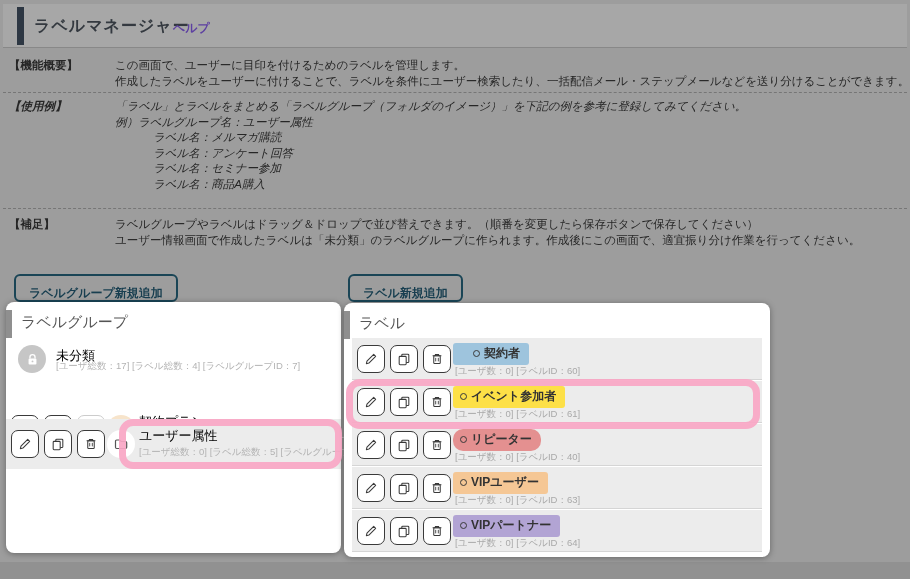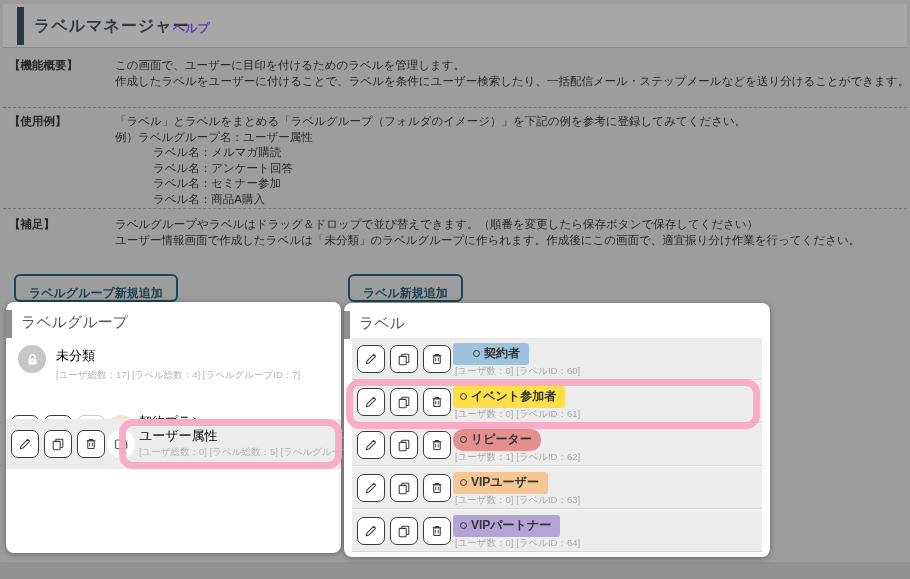--- a/index.html
+++ b/index.html
@@ -18,21 +18,21 @@
   .title-accent { position:absolute; left:14px; top:3px; width:7px; height:38px; background:#3e4e61; }
   .page-title { position:absolute; left:31px; top:12px; font-size:16px; font-weight:bold; color:#49525c; letter-spacing:1px; }
   .help-link { position:absolute; left:170px; top:16px; font-size:12px; font-weight:bold; color:#8b5cf6; text-decoration:none; cursor:pointer; }
 
   
   .section { position:absolute; left:3px; width:904px; display:flex; font-size:11.5px; line-height:15.5px; }
   .sec-label { width:112px; padding-left:6px; font-weight:bold; color:#333; flex:none; }
   .sec-body div { white-space:nowrap; }
   .indent1 { padding-left:38px; }
   #sec-overview { top:58px; }
-  #sec-usage { top:107px; padding-top:6px; border-top:1px dashed #b2b2b2; }
+  #sec-usage { top:92px; padding-top:6px; border-top:1px dashed #b2b2b2;font-style:italic; }
   #sec-note { top:208px; padding-top:8px; border-top:1px dashed #b2b2b2; }
 
   
   .btn-add {
     position:absolute; top:274px; height:28px; padding:9px 13px;
     background:transparent; border:2px solid #20647f; border-radius:6px;
     color:#1d5a75; font-size:12px; font-weight:bold; cursor:pointer;
     font-family:inherit;
   }
   #btn-add-group { left:14px; }
@@ -58,21 +58,21 @@
   .act-btn svg { display:block; }
   .avatar { position:absolute; width:28px; height:28px; border-radius:50%; display:flex; align-items:center; justify-content:center; }
   .g-title { position:absolute; font-size:13px; color:#000000; }
   .g-meta { position:absolute; font-size:9.5px; color:#b3b3b3; white-space:nowrap; }
 
   
   .g-row { position:absolute; left:0; width:335px; }
   #g-row-0 { top:41px; height:38px; }
   #g-row-0 .avatar { left:12px; top:2px; background:#c6c6c6; }
   #g-row-0 .g-title { left:50px; top:4px; }
-  #g-row-0 .g-meta { left:50px; top:26px; }
+  #g-row-0 .g-meta { left:50px; top:17px; }
   #g-row-1 { top:79px; height:38px;margin-top:29px; }
   #g-row-2 { top:117px; height:50px; background:#ececec;padding-left:28px; }
   .g-row .b1 { left:5px; }
   .g-row .b2 { left:38px; }
   .g-row .b3 { left:71px; }
   #g-row-1 .act-btn { top:5px; }
   #g-row-2 .act-btn { top:11px; }
   #g-row-1 .avatar { left:101px; top:5px; background:#f7e4cb; color:#c49a6c; }
   #g-row-2 .avatar { left:101px; top:11px; background:#ffffff; color:#555; }
   #g-row-1 .g-title { left:133px; top:3px; }
@@ -292,21 +292,21 @@
           <svg width="14" height="14" viewBox="0 0 16 16">
             <path d="M3 4.2h10M6.2 4.2V2.8h3.6v1.4" fill="none" stroke="currentColor" stroke-width="1.2"></path>
             <rect x="4.3" y="4.2" width="7.4" height="9" rx="1" fill="none" stroke="currentColor" stroke-width="1.2"></rect>
             <path d="M6.5 6.7v4M9.5 6.7v4" stroke="currentColor" stroke-width="1"></path>
           </svg>
         </button>
       <span class="badge" style="background: rgb(228, 144, 144); border-radius: 10px;">
           <span class="ring"></span>
           <span>リピーター</span>
         </span>
-      <div class="l-meta">[ユーザ数：1]  [ラベルID：62]</div>
+      <div class="l-meta">[ユーザ数：0]  [ラベルID：40]</div>
     </div>
 
     <div class="l-row">
       <button class="act-btn b1">
           <svg width="14" height="14" viewBox="0 0 16 16">
             <path d="M11.1 2.7l2.2 2.2L5.6 12.6l-2.9.7.7-2.9z" fill="none" stroke="currentColor" stroke-width="1.2" stroke-linejoin="round"></path>
           </svg>
         </button>
       <button class="act-btn b2">
           <svg width="14" height="14" viewBox="0 0 16 16">

